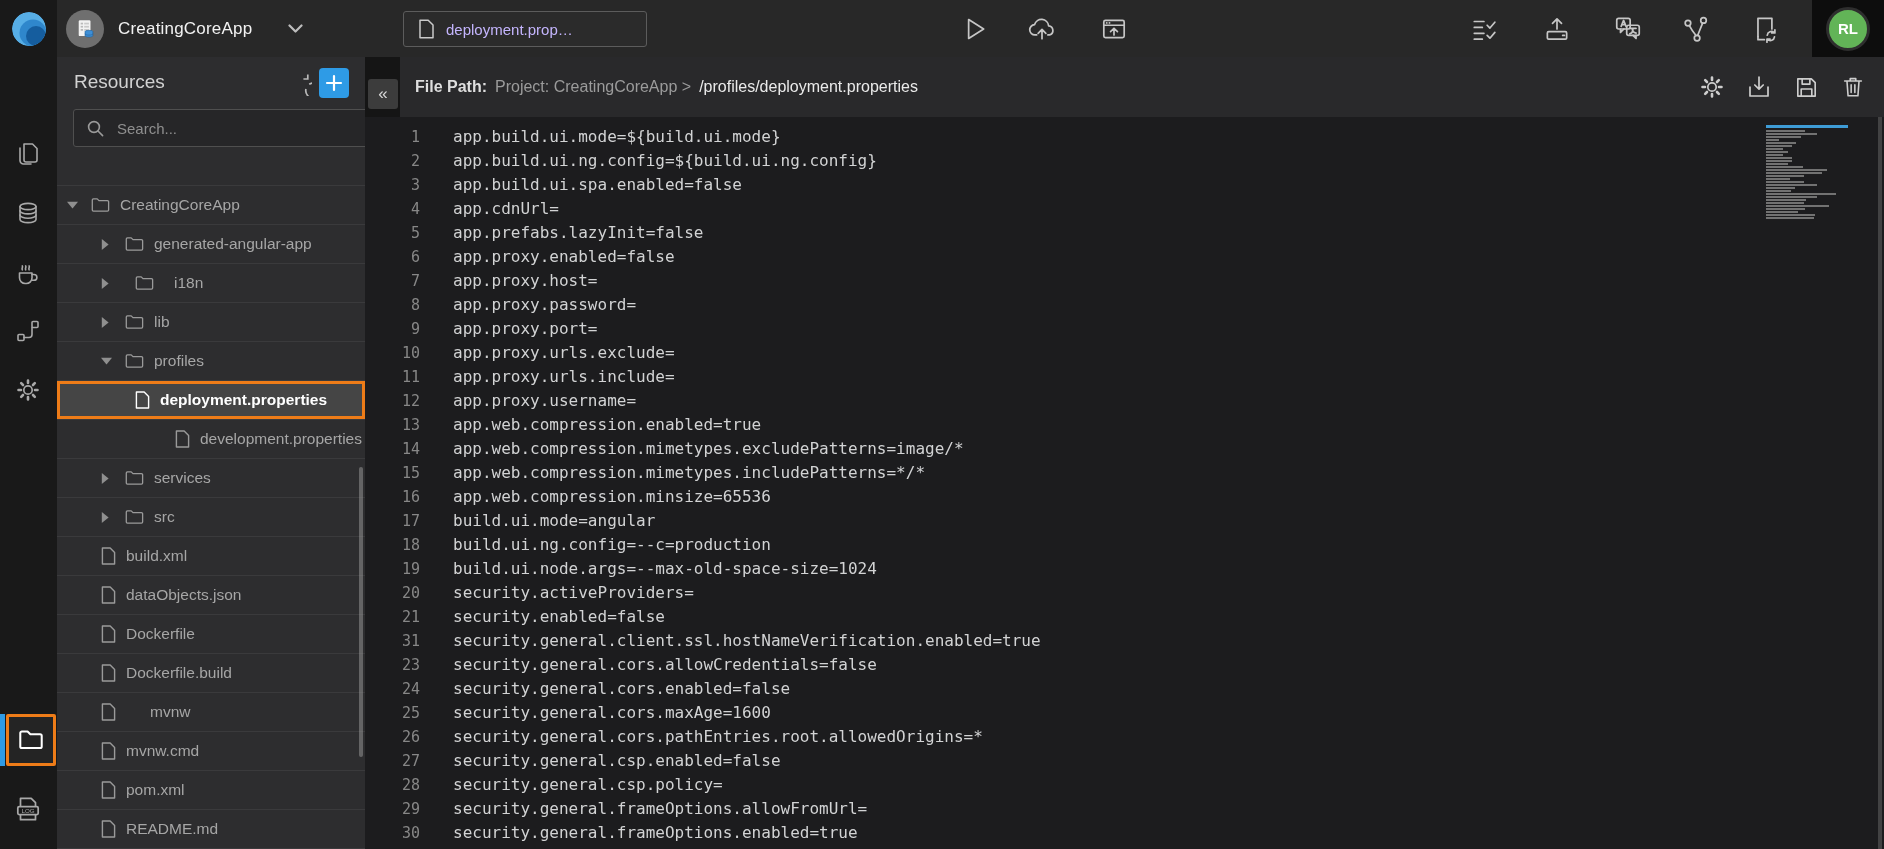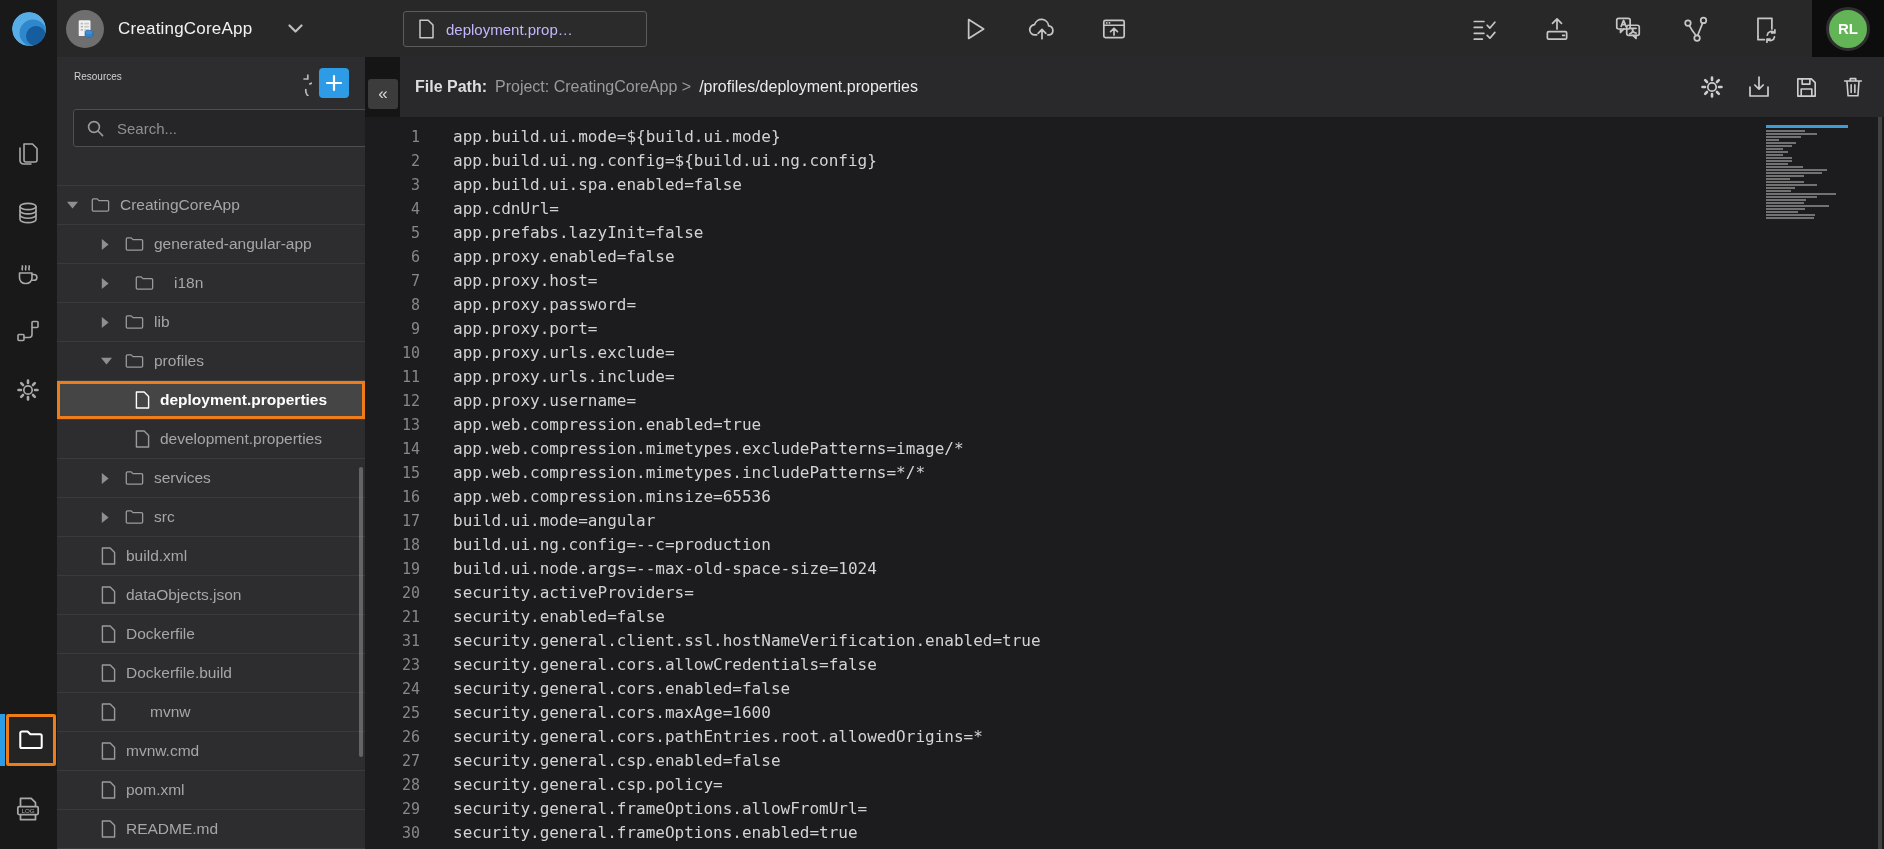--- a/index.html
+++ b/index.html
@@ -24,21 +24,21 @@
   .avatar{width:38px;height:38px;border-radius:50%;display:flex;align-items:center;justify-content:center;
     font-size:15px;font-weight:700;color:#fff;border:3px solid #2e2e2e;box-sizing:content-box;cursor:pointer;}
   
   .rail{position:absolute;left:0;top:57px;width:57px;bottom:0;background:#191919;}
   .rail-item{position:absolute;left:8px;width:40px;height:40px;display:flex;align-items:center;justify-content:center;
     color:#a9a9a9;cursor:pointer;}
   .rail-item.selected{left:6px;width:44px;height:46px;border:3px solid var(--orange);border-radius:2px;color:#ffffff;background:#242424;}
   .rail-item.selected::before{content:"";position:absolute;left:-9px;top:-3px;width:5px;height:52px;background:var(--blue);}
   
   .resources{position:absolute;left:57px;top:57px;width:308px;bottom:0;background:#2d2d2f;}
-  .res-title{position:absolute;left:17px;top:14px;font-size:10px;color:#d2d2d2;}
+  .res-title{position:absolute;left:17px;top:14px;font-size:19px;color:#d2d2d2;}
   .res-refresh{position:absolute;left:228px;top:12px;width:30px;height:30px;display:flex;align-items:center;justify-content:center;color:#b9b9b9;cursor:pointer;}
   .res-add{position:absolute;left:262px;top:11px;width:30px;height:30px;border-radius:4px;background:var(--blue);
     display:flex;align-items:center;justify-content:center;color:#fff;cursor:pointer;}
   .search-box{position:absolute;left:16px;top:52px;width:332px;height:38px;box-sizing:border-box;border:1px solid #4f4f4f;
     border-radius:3px;background:#262628;display:flex;align-items:center;gap:10px;padding:0 12px;}
   .search-box input{flex:1;background:transparent;border:none;outline:none;color:#c9c9c9;font-size:15px;font-family:"Liberation Sans",sans-serif;}
   .search-box input::placeholder{color:#8f8f8f;}
   .tree{position:absolute;left:0;top:128px;right:0;bottom:0;border-top:1px solid #3a3a3c;overflow:hidden;}
   .tree-row{height:39px;box-sizing:border-box;border-bottom:1px solid #3a3a3c;display:flex;align-items:center;
     font-size:15.5px;color:#a6a6a6;cursor:pointer;white-space:nowrap;}
@@ -365,21 +365,21 @@
           <span>profiles</span>
         </div>
         <div class="tree-row selected" style="padding-left: 78px;">
           <span class="t-icon">
             <svg width="15" height="18" viewBox="0 0 16 19" fill="none" stroke="currentColor" stroke-width="1.5" stroke-linejoin="round">
               <path d="M1.5 1h8.3l4.7 4.7V18H1.5z"></path>
             </svg>
           </span>
           <span>deployment.properties</span>
         </div>
-        <div class="tree-row" style="padding-left: 78px;">
+        <div class="tree-row" style="padding-left: 118px;">
           <span class="t-icon">
             <svg width="15" height="18" viewBox="0 0 16 19" fill="none" stroke="currentColor" stroke-width="1.5" stroke-linejoin="round">
               <path d="M1.5 1h8.3l4.7 4.7V18H1.5z"></path>
             </svg>
           </span>
           <span>development.properties</span>
         </div>
         <div class="tree-row" style="padding-left: 44px;">
           <span class="caret">
             <svg width="8" height="11" viewBox="0 0 8 11">

